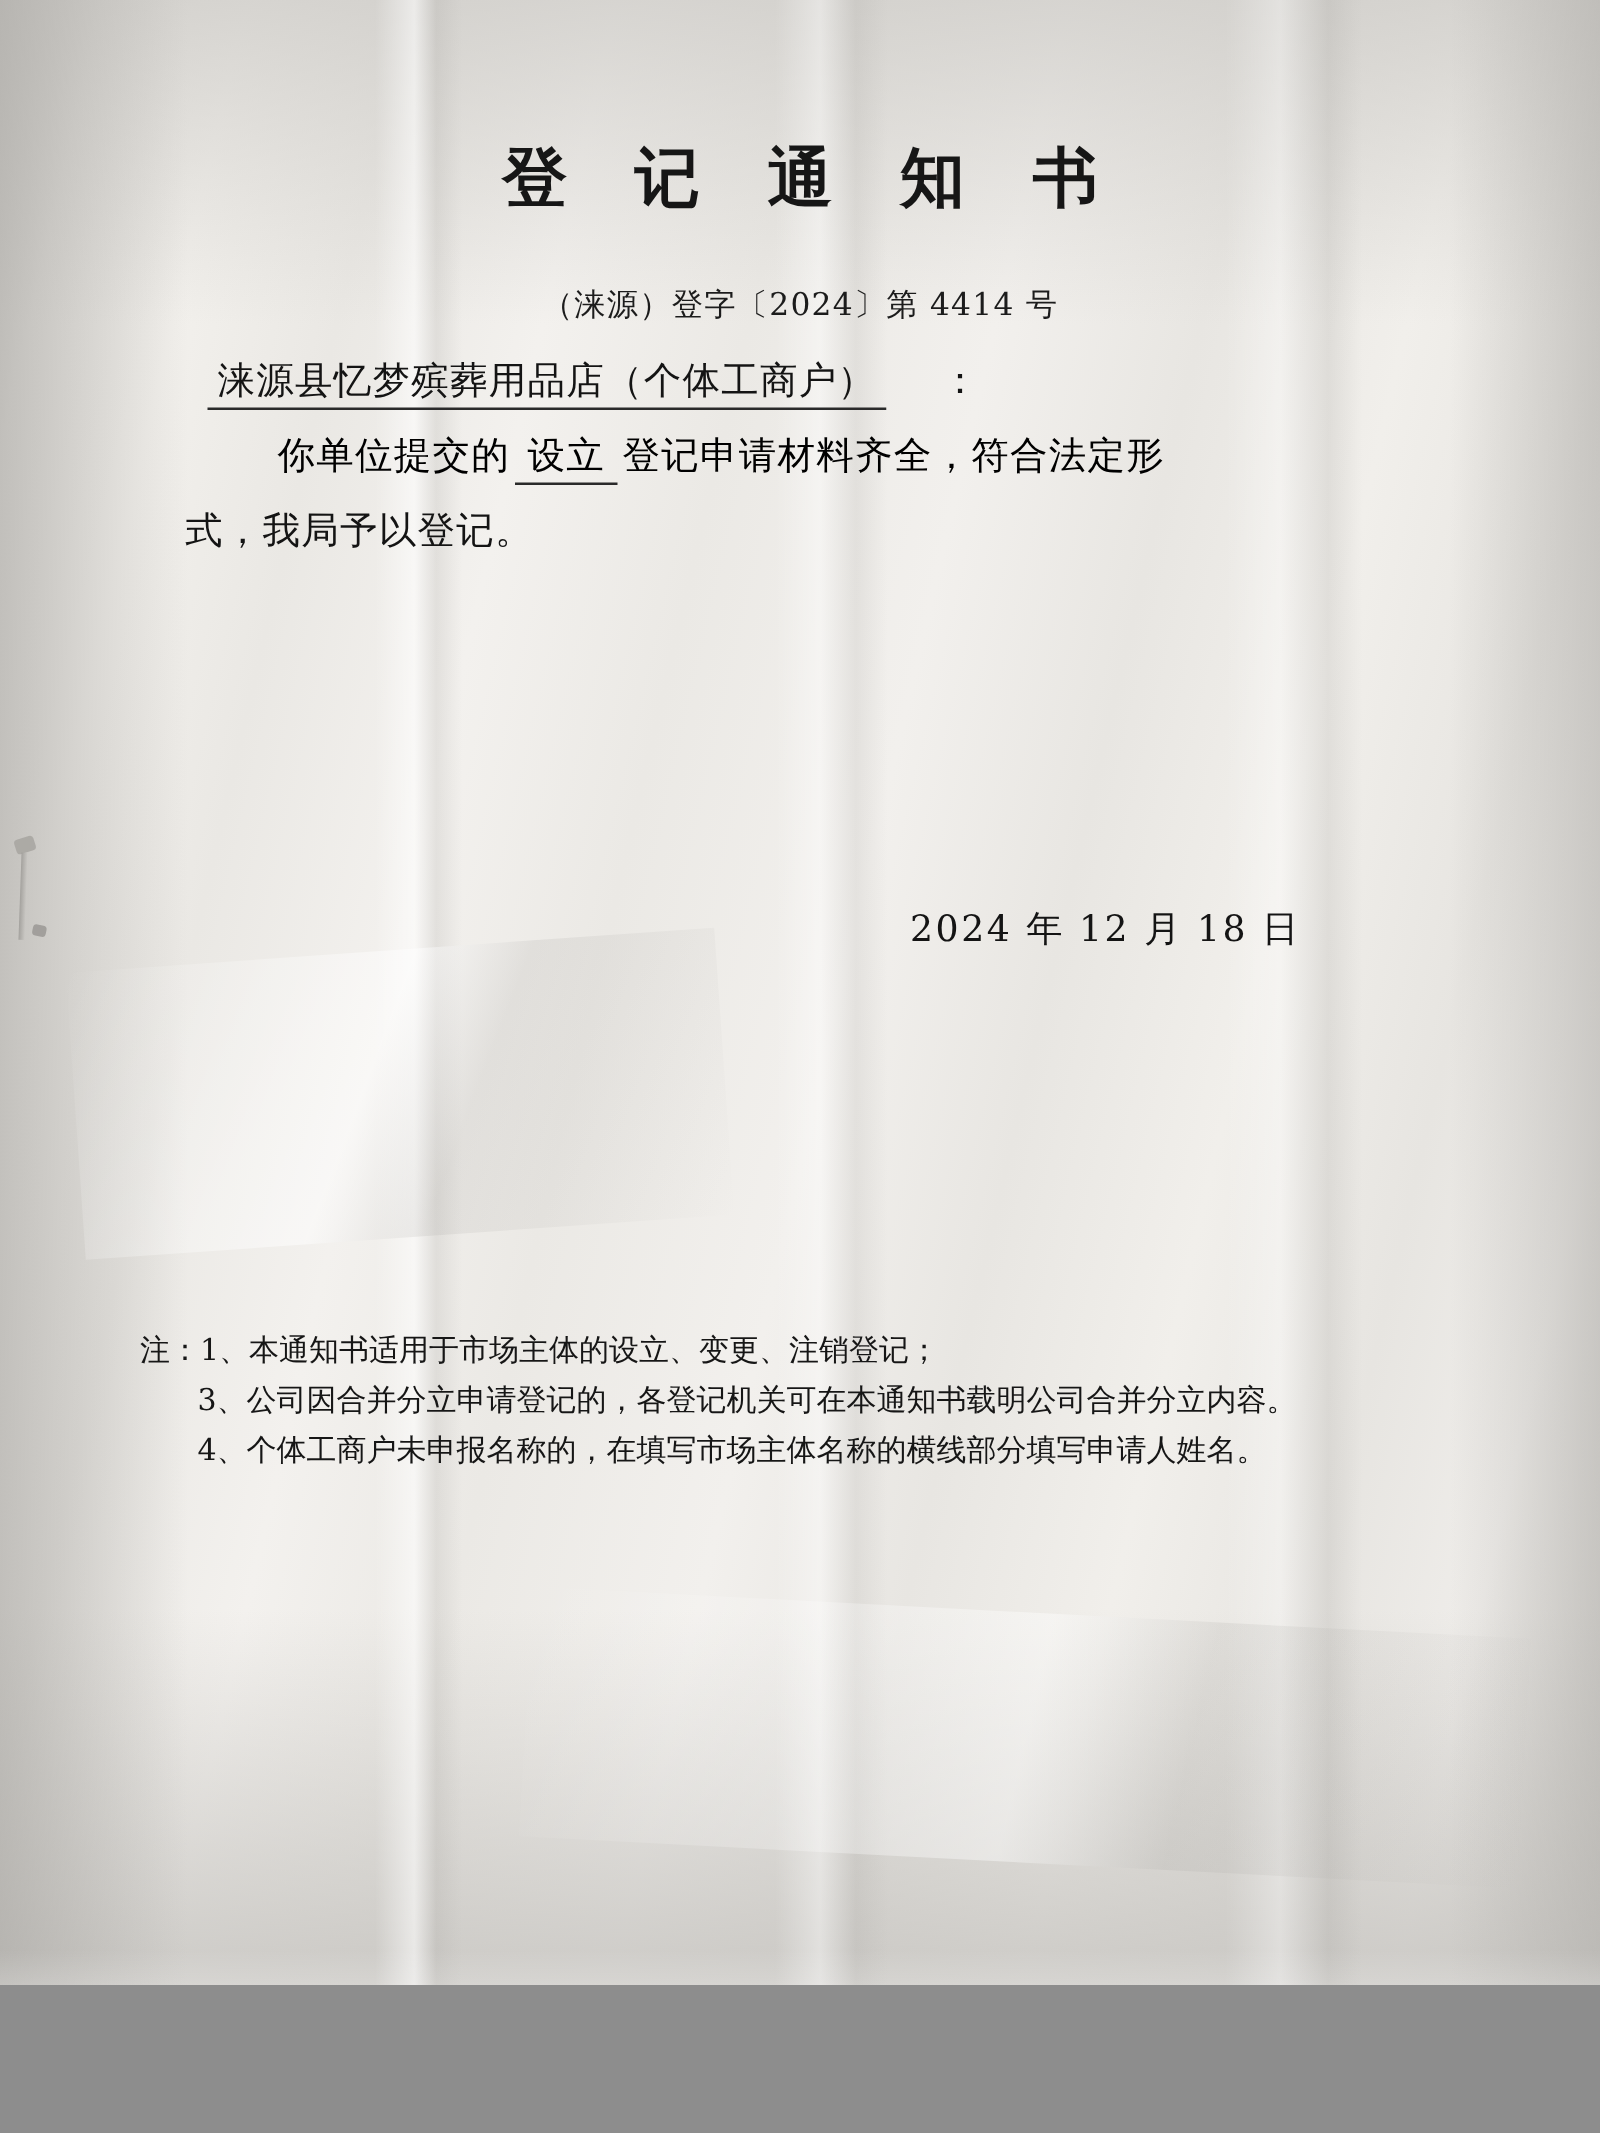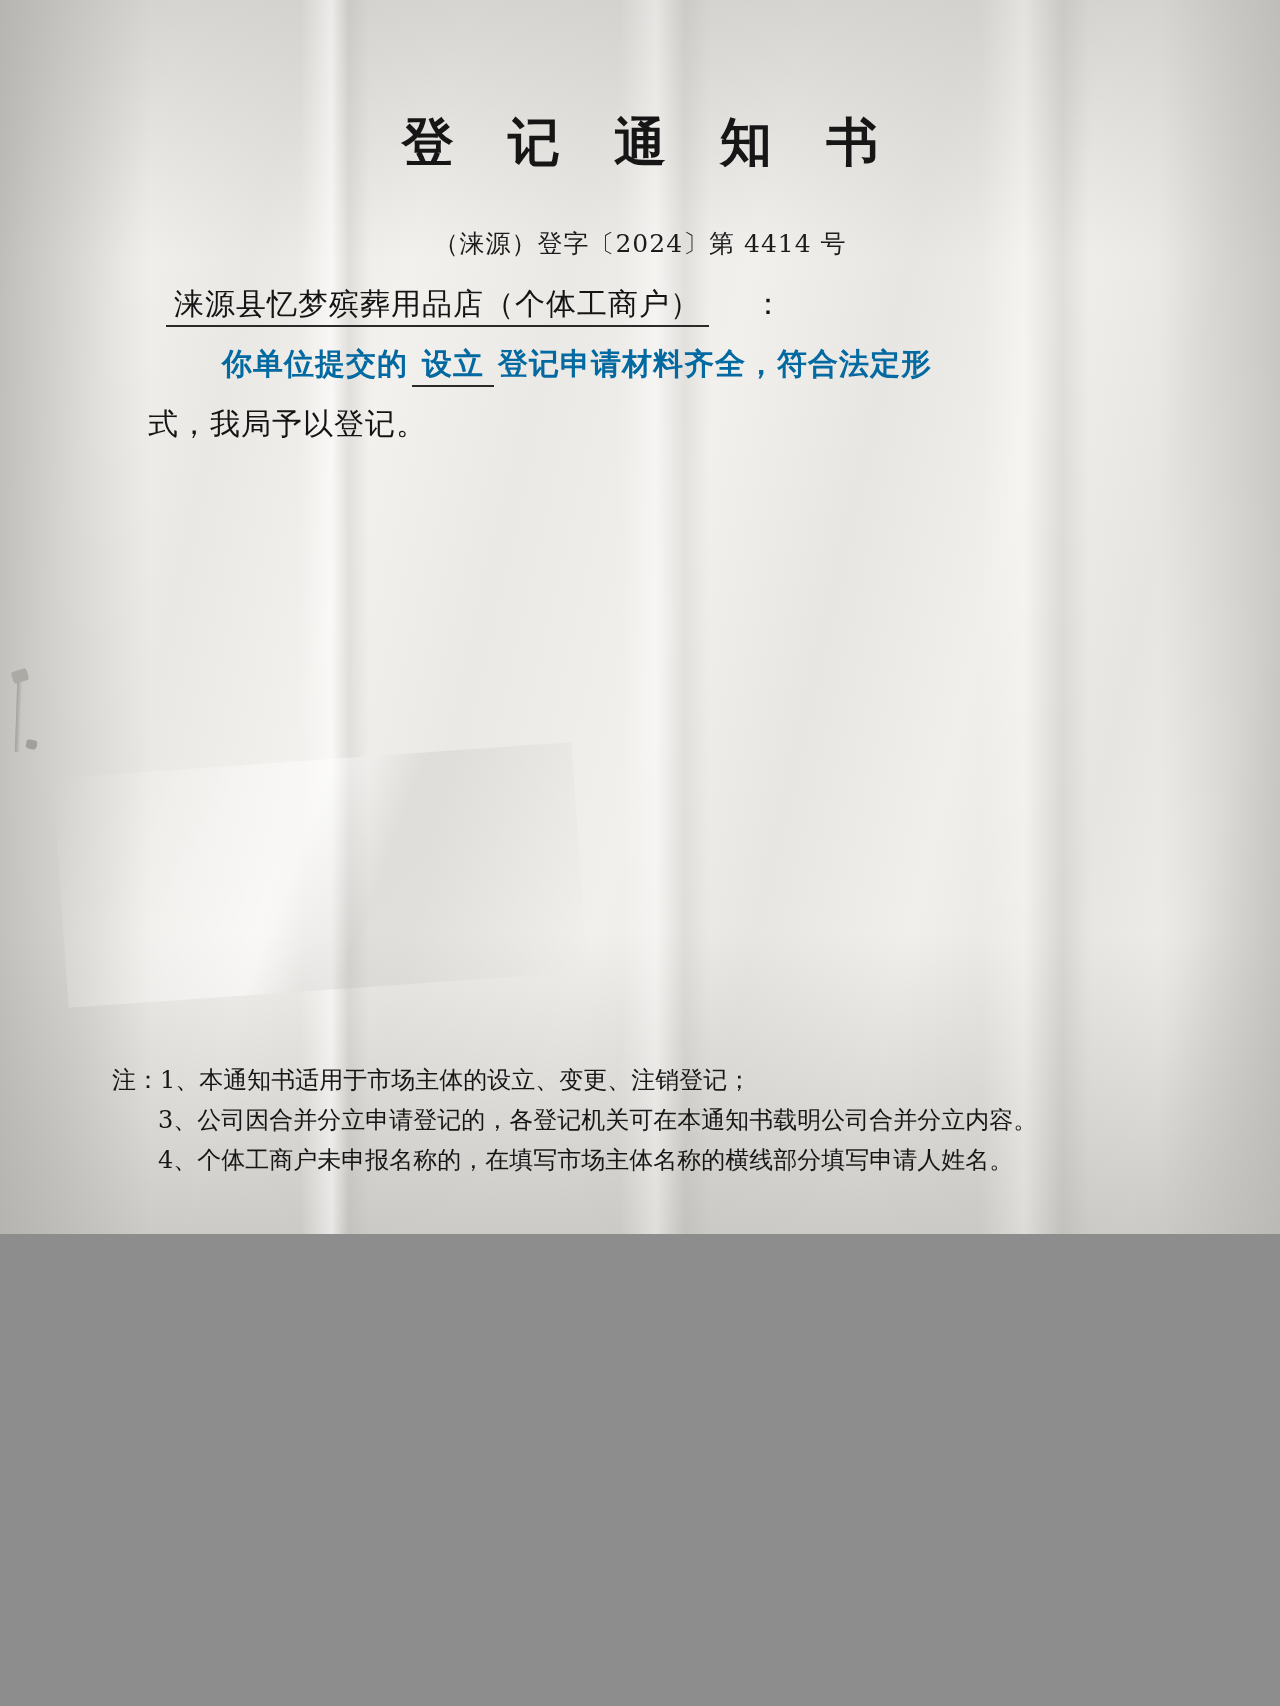--- a/index.html
+++ b/index.html
@@ -4,21 +4,21 @@
 <title>登记通知书</title>
 <style>
   html, body {
     margin: 0;
     padding: 0;
     background: #8d8d8d;
   }
   .page {
     position: relative;
     width: 1280px;
-    height: 1234px;
+    height: 1588px;
     overflow: hidden;
     background: #e9e7e3;
     font-family: "DejaVu Serif", "Liberation Serif", serif;
     color: #1a1a1a;
   }
   
   .paper-base {
     position: absolute;
     inset: 0;
     background:
@@ -168,22 +168,21 @@
   .recipient-colon {
     padding-left: 44px;
   }
   .body-p1 {
     position: absolute;
     top: 344px;
     left: 222px;
     font-size: 30px;
     letter-spacing: 1px;
     white-space: nowrap;
-    color: #0369a1;
-    font-weight: bold;
+    color: #000000;
   }
   .blank-fill {
     border-bottom: 2px solid #2a2a2a;
     padding: 0 10px 4px 10px;
     margin: 0 4px;
   }
   .body-p2 {
     position: absolute;
     top: 404px;
     left: 148px;
@@ -263,20 +262,21 @@
       <span class="recipient-name">涞源县忆梦殡葬用品店（个体工商户）</span><span class="recipient-colon">：</span>
     </div>
 
     <div class="body-p1">
       <span>你单位提交的</span><span class="blank-fill">设立</span><span>登记申请材料齐全，符合法定形</span>
     </div>
 
     <div class="body-p2">式，我局予以登记。</div>
 
 
+    <div class="doc-date">2024 年 12 月 18 日</div>
 
     <div class="notes">
       <div class="note-line">
         <span>注：</span><span>1、本通知书适用于市场主体的设立、变更、注销登记；</span>
       </div>
       <div class="note-indent note-line">
         <span>3、公司因合并分立申请登记的，各登记机关可在本通知书载明公司合并分立内容。</span>
       </div>
       <div class="note-indent note-line">
         <span>4、个体工商户未申报名称的，在填写市场主体名称的横线部分填写申请人姓名。</span>

